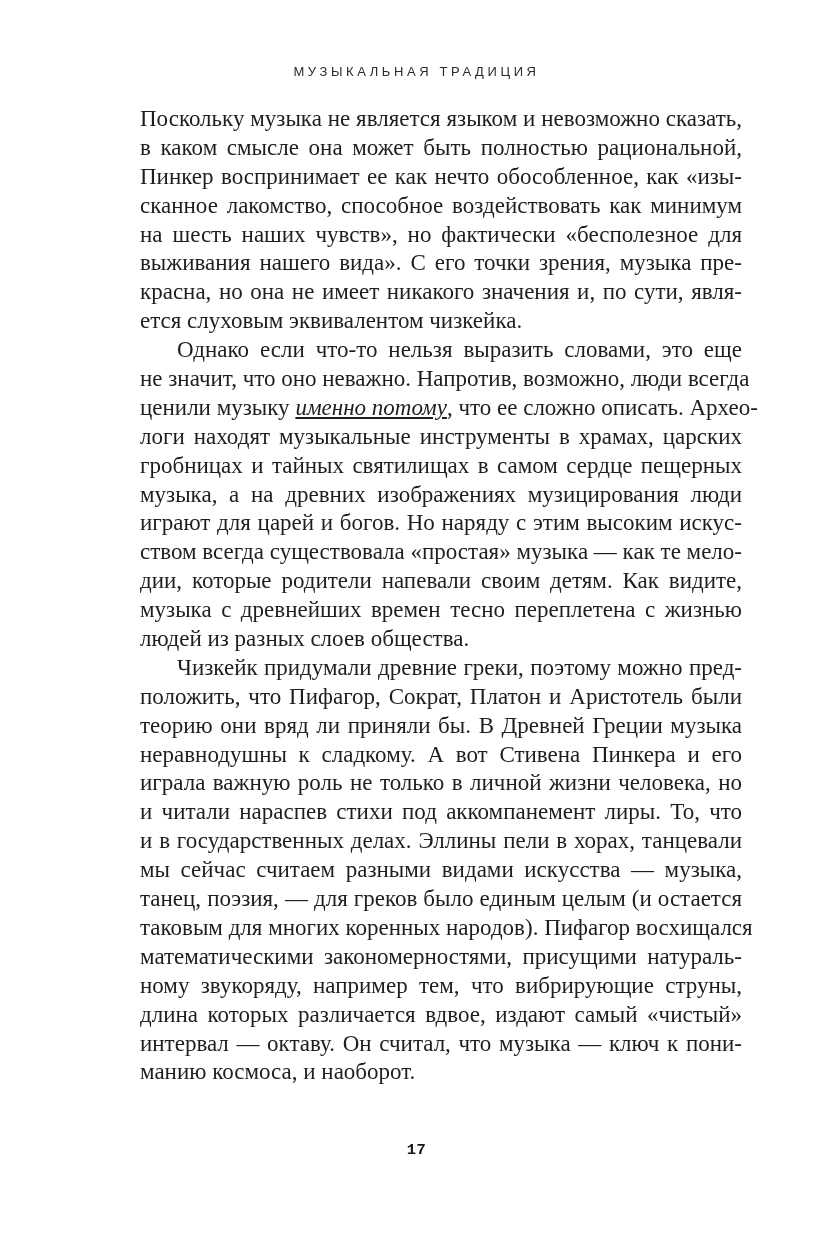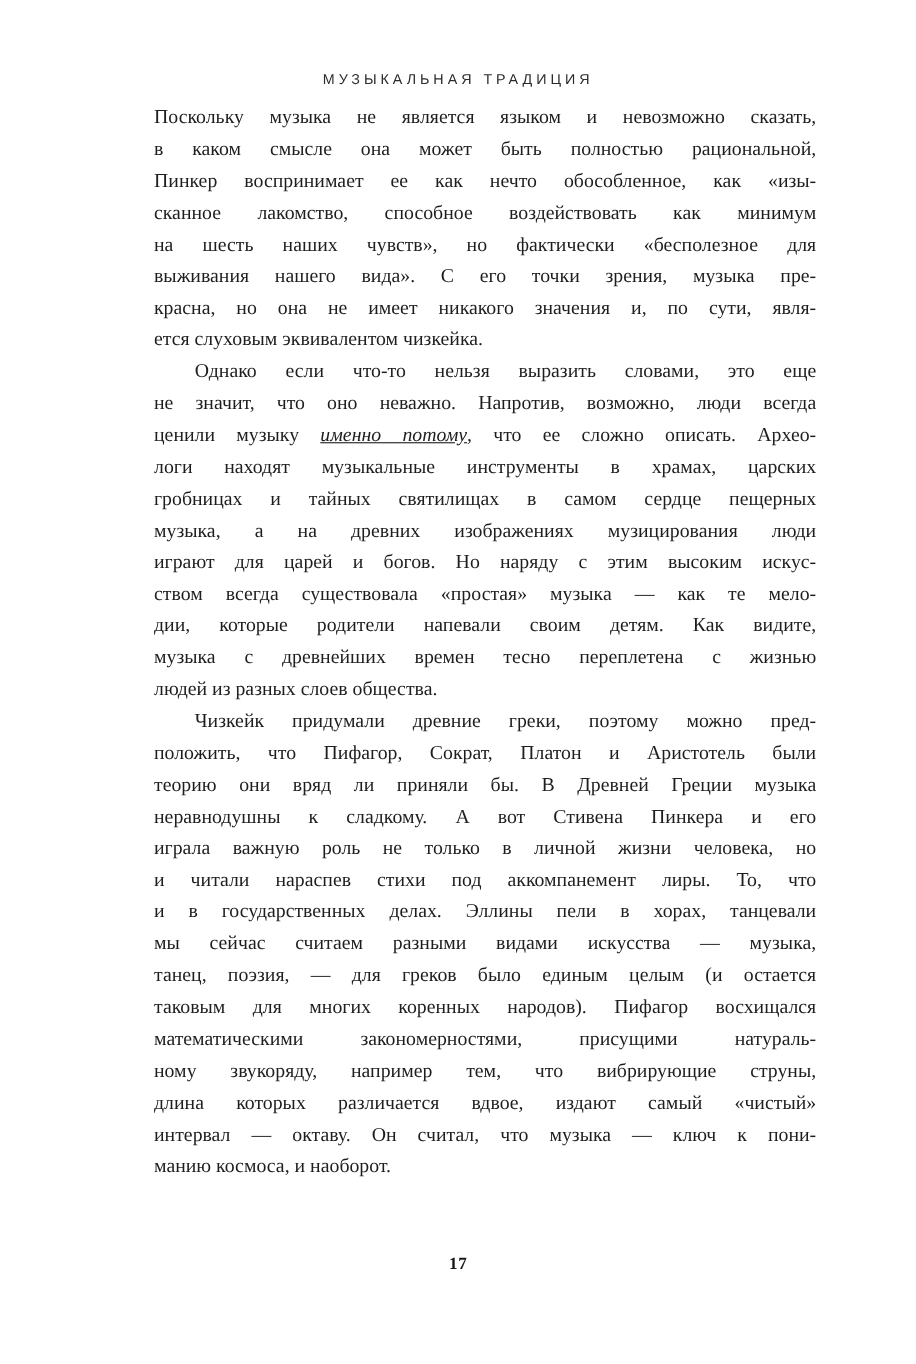--- a/index.html
+++ b/index.html
@@ -21,25 +21,25 @@
     text-align: center;
     font-family: "Liberation Sans", "DejaVu Sans", sans-serif;
     font-size: 13px;
     font-weight: 500;
     letter-spacing: 3.6px;
     color: #2b2b2b;
     text-transform: uppercase;
   }
   .text-block {
     position: absolute;
-    top: 92px;
+    top: 105px;
     left: 140px;
     width: 602px;
     font-family: "Liberation Serif", "DejaVu Serif", serif;
-    font-size: 18px;
+    font-size: 23px;
     line-height: 28.9px;
     color: #1e1e1e;
   }
   .paragraph { margin: 0; padding: 0; }
   .line {
     text-align: justify;
     text-align-last: justify;
     white-space: nowrap;
     height: 28.9px;
   }
@@ -49,21 +49,21 @@
   .line.indent {
     padding-left: 37px;
   }
   .line i { font-style: italic; text-decoration: underline; }
   .page-number {
     position: absolute;
     top: 1141px;
     left: 0;
     width: 833px;
     text-align: center;
-    font-family: Liberation Serif, serif;
+    font-family: Liberation Mono, monospace;
     font-size: 15.5px;
     font-weight: 700;
     letter-spacing: 0.5px;
     color: #171717;
   }
 </style>
 </head>
 <body>
 
 <div class="running-head">Музыкальная традиция</div>

